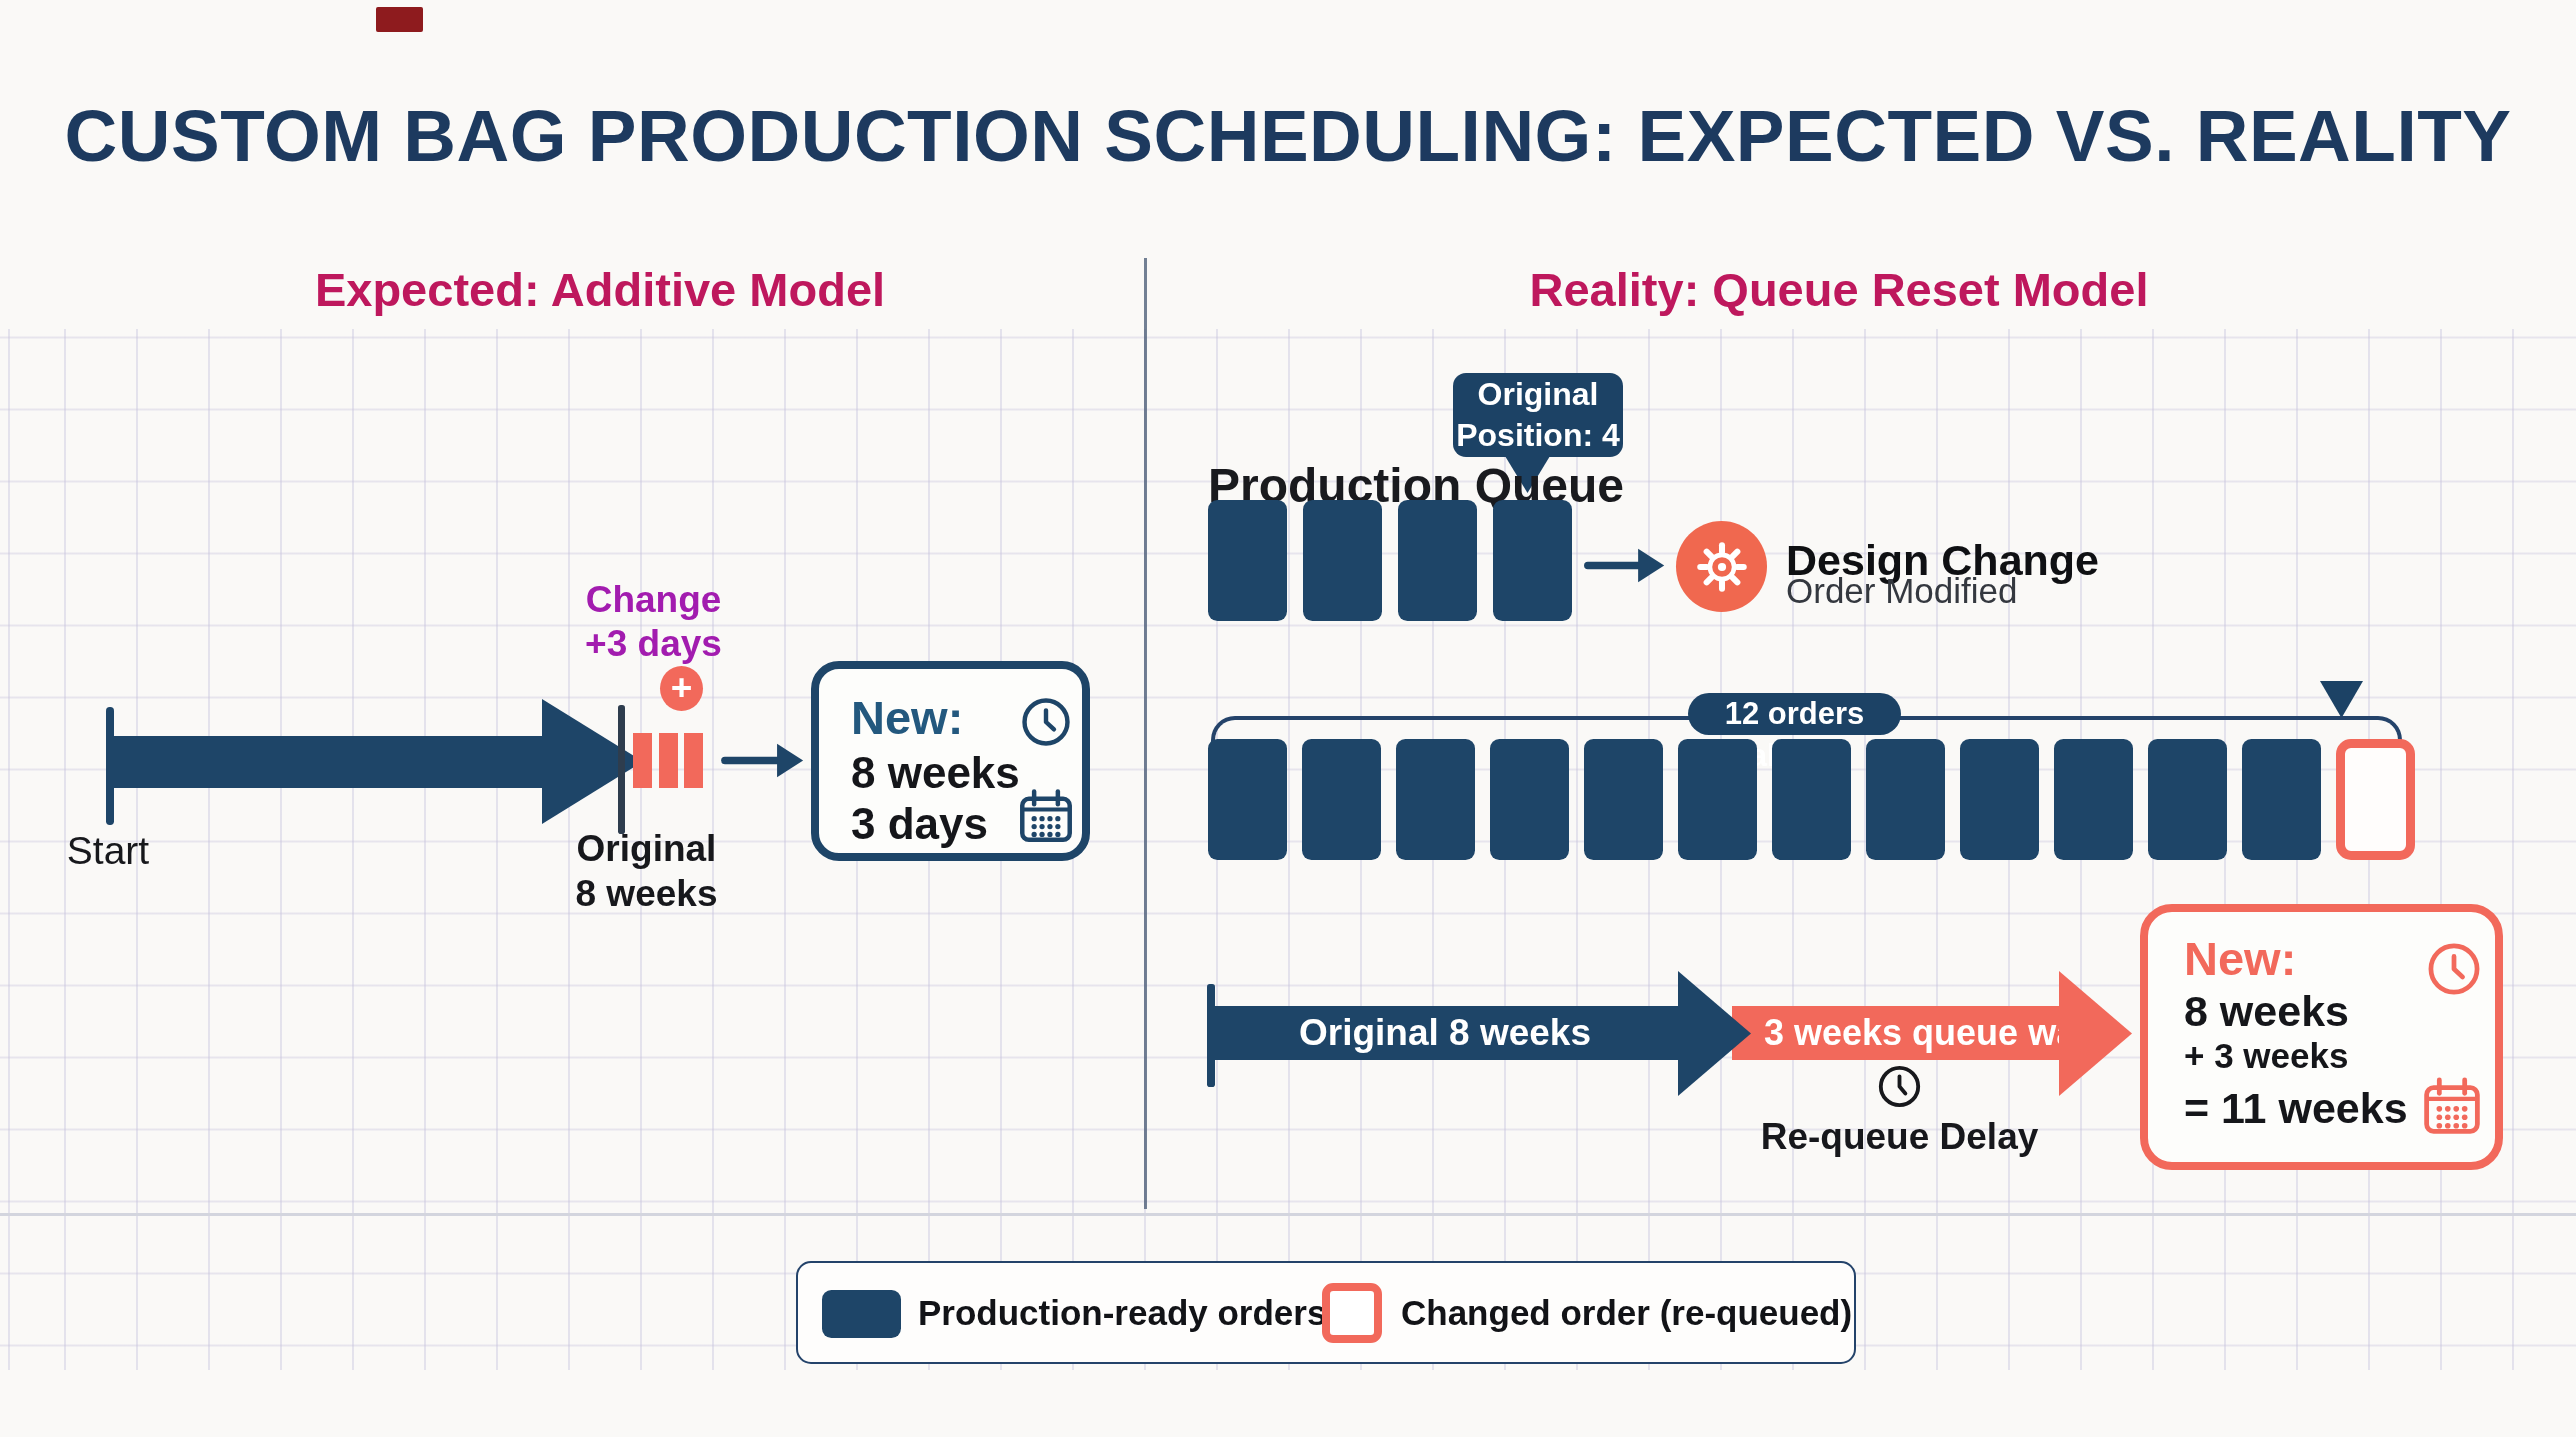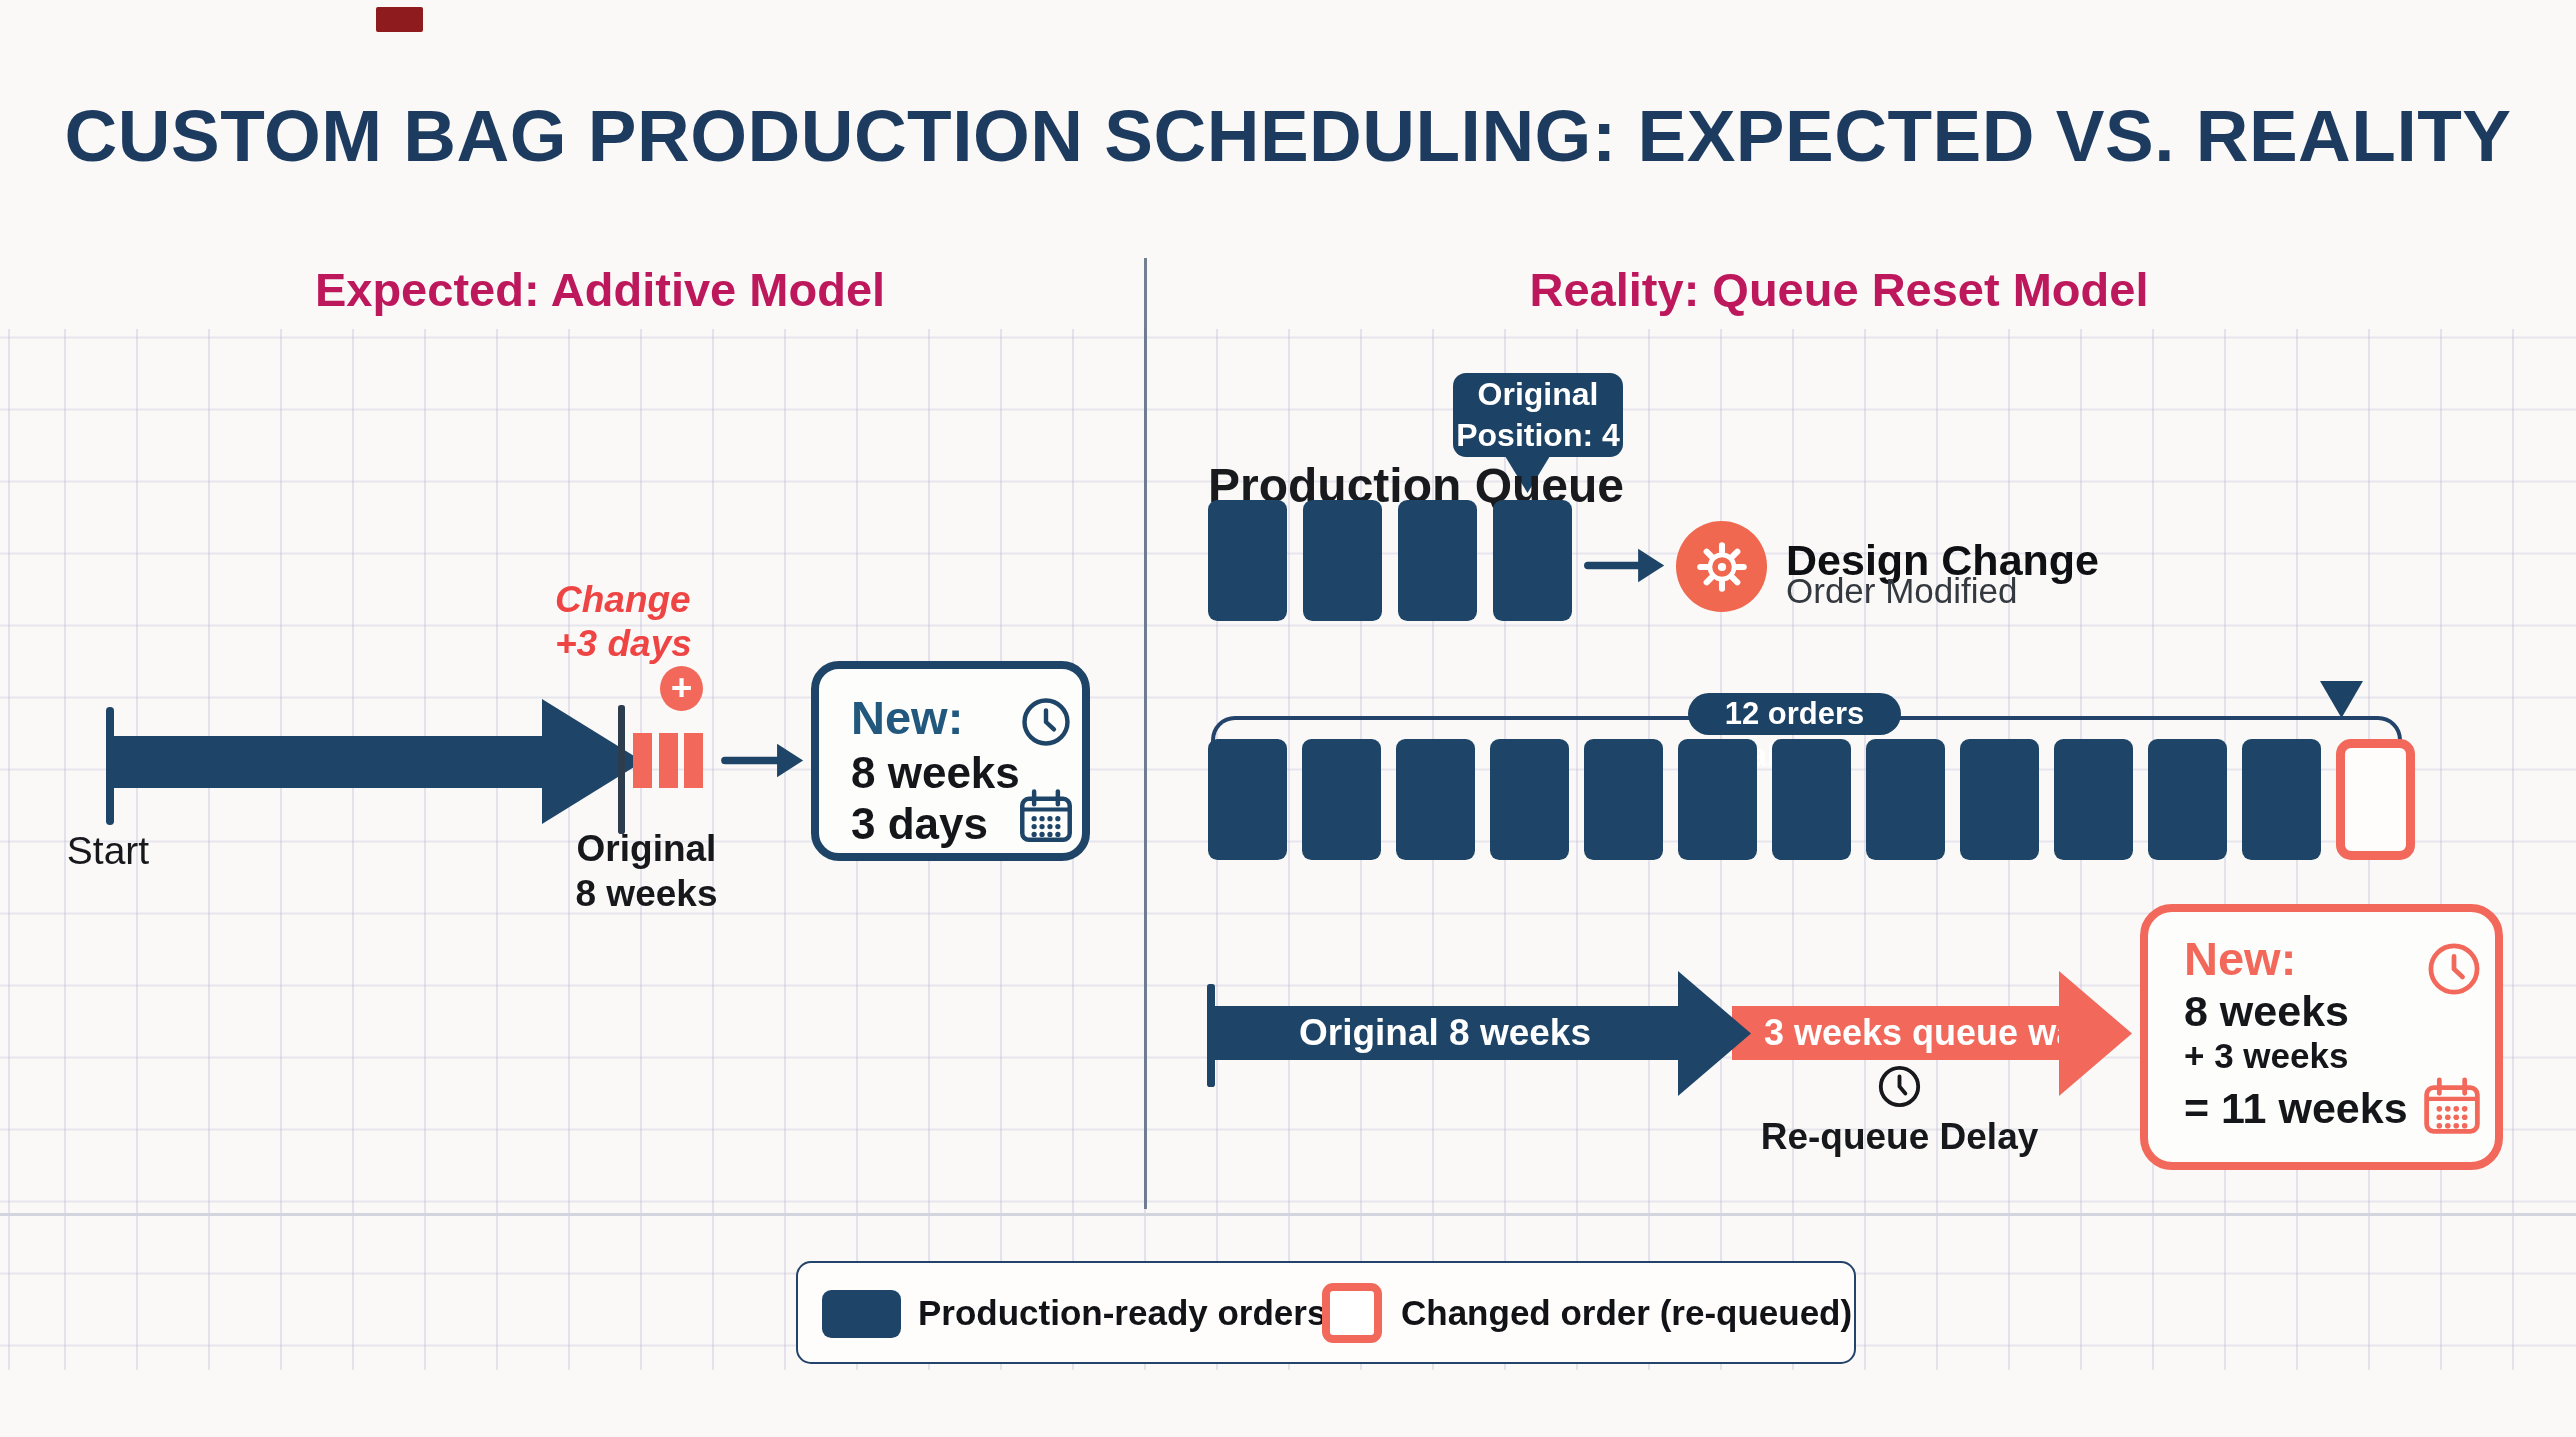--- a/index.html
+++ b/index.html
@@ -32,22 +32,22 @@
   .blk{color:#15161a;font-weight:bold;}
   
   #start-tick{left:106px;top:707px;width:7.5px;height:118px;border-radius:3.7px;}
   #l-arrow-bar{left:110px;top:736px;width:432px;height:52px;}
   #l-arrow-head{left:542px;top:699px;width:101px;height:125px;}
   #mid-tick{left:618px;top:705px;width:6.6px;height:129px;background:#2e3d4e;border-radius:2.8px;}
   #orange-bars{left:633px;top:733px;display:flex;gap:6.6px;}
   #orange-bars .obar{width:19px;height:55px;background:#f2695b;}
   #plus-badge{left:660px;top:666px;width:43px;height:45px;border-radius:50%;background:#f2695b;
               color:#fff;font-size:37px;font-weight:bold;text-align:center;line-height:43px;}
-  #change-label{left:555px;top:578px;width:197px;font-size:37px;font-weight:bold;
-                color:#ef4444;line-height:1.18;font-style:italic;}
+  #change-label{left:555px;top:578px;width:197px;text-align:center;font-size:37px;font-weight:bold;
+                color:#a21caf;line-height:1.18;}
   #original-label{left:548px;top:826px;width:197px;text-align:center;font-size:37px;font-weight:bold;
                   color:#17181c;line-height:1.22;}
   #start-label{left:38px;top:829px;width:140px;text-align:center;font-size:39px;font-weight:normal;color:#17181c;}
   #result-left{left:811px;top:661px;width:279px;height:200px;border:8.4px solid #1e4568;border-radius:28px;}
   #result-left .t{left:32px;top:20.6px;font-size:47px;font-weight:bold;color:#23587e;}
   #result-left .a{left:32px;top:79px;font-size:44px;}
   #result-left .b{left:32px;top:130px;font-size:44px;}
   
   #callout1{left:1453px;top:373px;width:170px;height:84px;font-size:32px;}
   #callout1-ptr{left:1505px;top:456px;width:45px;height:37px;background:#1c4265;}

